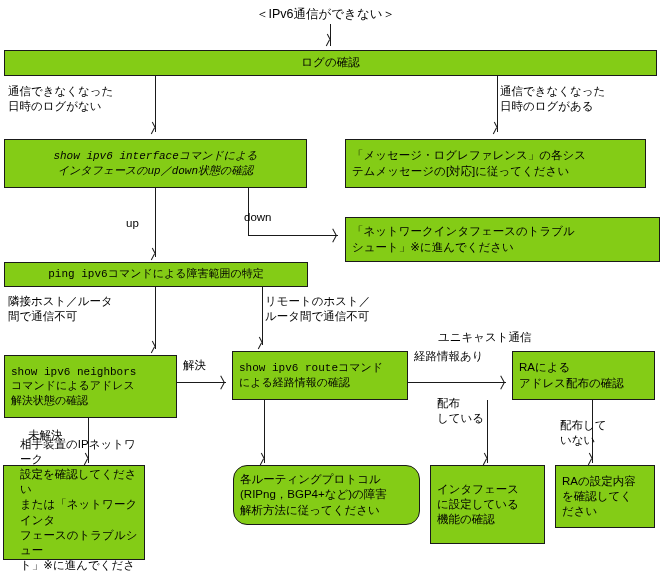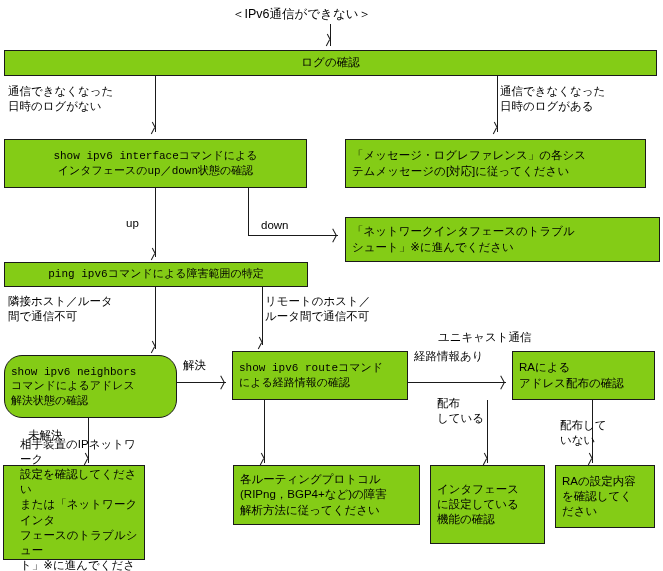--- a/index.html
+++ b/index.html
@@ -83,68 +83,68 @@
     left: 0;
   }
   .arrow-right::before { top: -7px; transform-origin: left bottom; transform: rotate(-28deg); }
   .arrow-right::after  { top: 0px;  transform-origin: left top;    transform: rotate(28deg); }
 </style>
 </head>
 <body>
 
 <div id="canvas">
 
-  <div class="title" style="left:232px; top:6px;">＜IPv6通信ができない＞</div>
+  <div class="title" style="left:256px; top:6px;">＜IPv6通信ができない＞</div>
 
   <div class="vline" style="left:330px; top:24px; height:22px;"></div>
   <div class="arrow-down" style="left:330px; top:40px;"></div>
 
   <div class="box center" style="left:4px; top:50px; width:653px; height:26px;">ログの確認</div>
 
   <div class="vline" style="left:155px; top:76px; height:56px;"></div>
   <div class="arrow-down" style="left:155px; top:128px;"></div>
   <div class="lbl" style="left:8px; top:84px;">通信できなくなった
 日時のログがない</div>
 
   <div class="vline" style="left:497px; top:76px; height:56px;"></div>
   <div class="arrow-down" style="left:497px; top:128px;"></div>
   <div class="lbl" style="left:500px; top:84px;">通信できなくなった
 日時のログがある</div>
 
-  <div class="box center mono" style="left:4px; top:139px; width:303px; height:49px; font-size:11px;">show ipv6 interfaceコマンドによる
+  <div class="box center mono" style="left:4px; top:139px; width:303px; height:49px; font-size:11px;font-style:italic;">show ipv6 interfaceコマンドによる
 インタフェースのup／down状態の確認</div>
 
   <div class="box left" style="left:345px; top:139px; width:301px; height:49px;">「メッセージ・ログレファレンス」の各シス
 テムメッセージの[対応]に従ってください</div>
 
   <div class="vline" style="left:155px; top:188px; height:69px;"></div>
   <div class="arrow-down" style="left:155px; top:254px;"></div>
   <div class="lbl" style="left:126px; top:216px;">up</div>
 
   <div class="vline" style="left:248px; top:188px; height:47px;"></div>
   <div class="hline" style="left:248px; top:235px; width:90px;"></div>
   <div class="arrow-right" style="left:336px; top:235px;"></div>
-  <div class="lbl" style="left:261px; top:210px;margin-top:8px;">down</div>
+  <div class="lbl" style="left:244px; top:210px;">down</div>
 
   <div class="box left" style="left:345px; top:217px; width:315px; height:45px;">「ネットワークインタフェースのトラブル
 シュート」※に進んでください</div>
 
   <div class="box center mono" style="left:4px; top:262px; width:304px; height:25px; font-size:11px;">ping ipv6コマンドによる障害範囲の特定</div>
 
   <div class="vline" style="left:155px; top:287px; height:62px;"></div>
   <div class="arrow-down" style="left:155px; top:347px;"></div>
   <div class="lbl" style="left:8px; top:294px;">隣接ホスト／ルータ
 間で通信不可</div>
 
   <div class="vline" style="left:262px; top:287px; height:58px;"></div>
   <div class="arrow-down" style="left:262px; top:343px;"></div>
   <div class="lbl" style="left:265px; top:294px;">リモートのホスト／
 ルータ間で通信不可</div>
 
-  <div class="box left mono" style="left:4px; top:355px; width:173px; height:63px; font-size:11px;border-radius:18px;">show ipv6 neighbors
+  <div class="box left mono" style="left:4px; top:355px; width:173px; height:63px; font-size:11px;">show ipv6 neighbors
 コマンドによるアドレス
 解決状態の確認</div>
 
   <div class="hline" style="left:177px; top:382px; width:49px;"></div>
   <div class="arrow-right" style="left:224px; top:382px;"></div>
   <div class="lbl" style="left:183px; top:358px;">解決</div>
 
   <div class="box left mono" style="left:232px; top:351px; width:176px; height:49px; font-size:11px;">show ipv6 routeコマンド
 による経路情報の確認</div>
 
@@ -173,21 +173,21 @@
   <div class="arrow-down" style="left:592px; top:459px;"></div>
   <div class="lbl" style="left:560px; top:418px;">配布して
 いない</div>
 
   <div class="box left" style="left:3px; top:465px; width:142px; height:95px;padding-left:16px;">相手装置のIPネットワーク
 設定を確認してください
 または「ネットワークインタ
 フェースのトラブルシュー
 ト」※に進んでください</div>
 
-  <div class="box left" style="left:233px; top:465px; width:187px; height:60px;">各ルーティングプロトコル
+  <div class="box left" style="left:233px; top:465px; width:187px; height:60px;border-radius:14px;">各ルーティングプロトコル
 (RIPng，BGP4+など)の障害
 解析方法に従ってください</div>
 
   <div class="box left" style="left:430px; top:465px; width:115px; height:79px;">インタフェース
 に設定している
 機能の確認</div>
 
   <div class="box left" style="left:555px; top:465px; width:100px; height:63px;">RAの設定内容
 を確認してく
 ださい</div>

